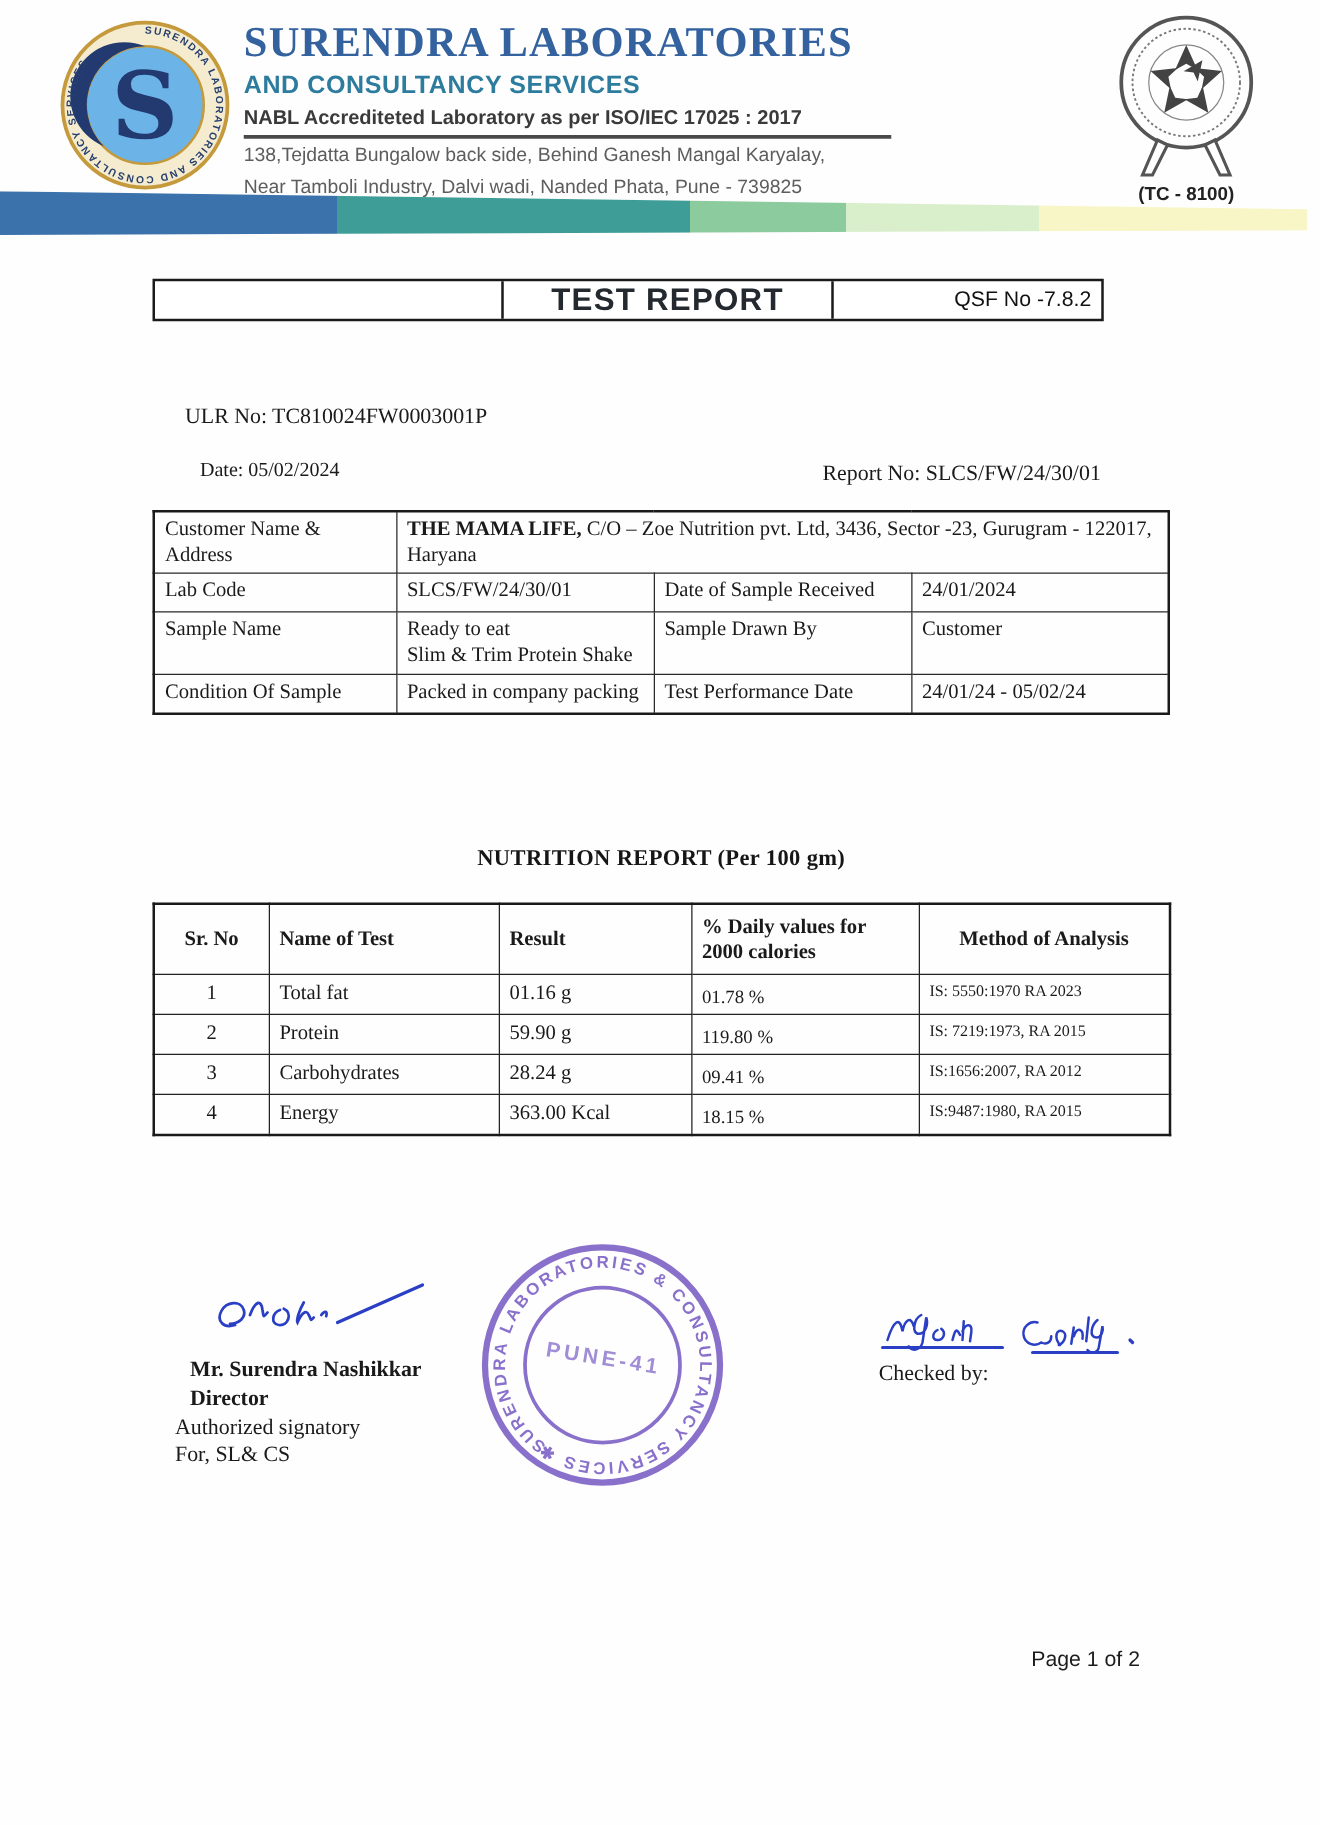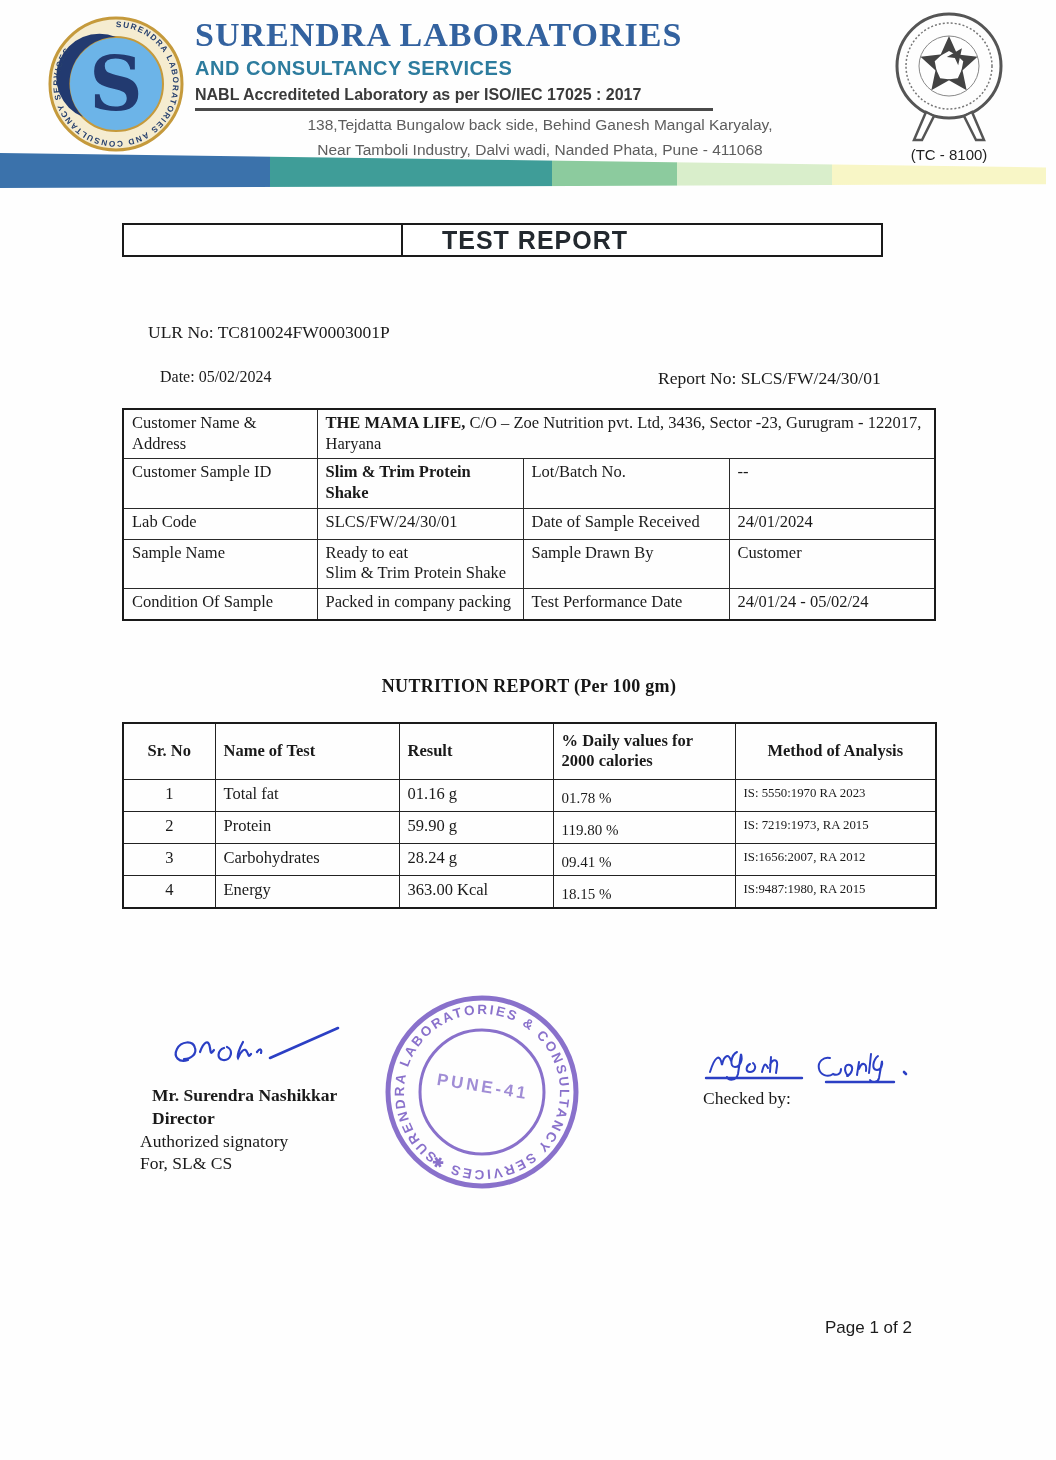--- a/index.html
+++ b/index.html
@@ -13,23 +13,23 @@
   .logo-wrap { position:absolute; left:46px; top:14px; width:140px; height:140px; }
   .head-text { position:absolute; left:195px; top:16px; width:690px; }
   .company-name { font-family:"Liberation Serif", serif; font-weight:bold;
     font-size:34px; letter-spacing:1px; color:#33629f; line-height:1.1; }
   .company-sub { font-family:"Liberation Sans", sans-serif; font-weight:bold;
     font-size:20px; letter-spacing:0.5px; color:#2d7c9e; margin-top:4px; }
   .accred { font-family:"Liberation Sans", sans-serif; font-weight:bold;
     font-size:16px; color:#3a3a3a; margin-top:6px; }
   .head-rule { width:518px; height:3px; background:#4a4a4a; margin-top:4px; }
   .addr { font-family:"Liberation Sans", sans-serif; font-size:15.5px;
-    color:#5d5d5d; margin-top:4px; line-height:1.3;text-align:center; }
+    color:#5d5d5d; margin-top:4px; line-height:1.3; }
   .nabl-wrap { position:absolute; left:874px; top:10px; width:150px; text-align:center; }
-  .nabl-caption { font-family:"Liberation Sans", sans-serif; font-weight:normal;
+  .nabl-caption { font-family:"Liberation Sans", sans-serif; font-weight:bold;
     font-size:15px; color:#222; margin-top:0px; }
   .grad-bar { position:absolute; left:0; top:150px; width:1046px; height:38px;
     clip-path:polygon(0 8%, 100% 46%, 100% 90%, 0 100%);
     background:linear-gradient(90deg,
       #3b72ab 0%, #3b72ab 25.8%,
       #3f9d98 25.8%, #3f9d98 52.8%,
       #8ccb9e 52.8%, #8ccb9e 64.7%,
       #d9eecb 64.7%, #d9eecb 79.5%,
       #f8f6c6 79.5%, #f8f6c6 100%); }
   
@@ -99,21 +99,21 @@
       <text x="70" y="96" text-anchor="middle" font-family="DejaVu Serif, serif" font-weight="bold" font-size="74" fill="#223a70">S</text>
     </svg>
   </div>
 
   <div class="head-text">
     <div class="company-name">SURENDRA LABORATORIES</div>
     <div class="company-sub">AND CONSULTANCY SERVICES</div>
     <div class="accred">NABL Accrediteted Laboratory as per ISO/IEC 17025 : 2017</div>
     <div class="head-rule"></div>
     <div class="addr">138,Tejdatta Bungalow back side, Behind Ganesh Mangal Karyalay,</div>
-    <div class="addr">Near Tamboli Industry, Dalvi wadi, Nanded Phata, Pune - 411068</div>
+    <div class="addr">Near Tamboli Industry, Dalvi wadi, Nanded Phata, Pune - 739825</div>
   </div>
 
   <div class="nabl-wrap">
     <svg width="150" height="132" viewBox="0 0 150 132">
       <circle cx="75" cy="56" r="52" fill="none" stroke="#555" stroke-width="3"></circle>
       <circle cx="75" cy="56" r="43" fill="none" stroke="#777" stroke-width="1.5" stroke-dasharray="2 2"></circle>
       <circle cx="75" cy="56" r="30" fill="none" stroke="#888" stroke-width="1"></circle>
       <g fill="#434343">
         <path d="M75 26 L84 46 L75 41 L66 46 Z"></path>
         <g transform="rotate(72 75 56)">
@@ -134,37 +134,32 @@
       <path d="M98 102 L110 130 L102 130 L90 106 Z" fill="#fff" stroke="#555" stroke-width="2.5"></path>
     </svg>
     <div class="nabl-caption">(TC - 8100)</div>
   </div>
 
   <div class="grad-bar"></div>
 
   <div class="report-bar">
     <div class="cell rb-left"></div>
     <div class="cell rb-mid">TEST REPORT</div>
+    <div class="cell rb-right">QSF No -7.8.2</div>
   </div>
 
   <div class="ulr">ULR No: TC810024FW0003001P</div>
   <div class="date">Date: 05/02/2024</div>
   <div class="repno">Report No: SLCS/FW/24/30/01</div>
 
   <table class="info-table">
     <tbody>
         <tr>
       <td class="c1" style="height:46px">Customer Name &amp; Address</td>
       <td colspan="3"><span class="bold">THE MAMA LIFE,</span><span> C/O – Zoe Nutrition pvt. Ltd, 3436, Sector -23, Gurugram - 122017, Haryana</span></td>
-    </tr>
-    <tr>
-      <td class="c1" style="height:42px">Customer Sample ID</td>
-      <td class="c2 bold">Slim &amp; Trim Protein Shake</td>
-      <td class="c3">Lot/Batch  No.</td>
-      <td class="c4">--</td>
     </tr>
     <tr>
       <td class="c1" style="height:31px">Lab Code</td>
       <td class="c2">SLCS/FW/24/30/01</td>
       <td class="c3">Date of Sample Received</td>
       <td class="c4">24/01/2024</td>
     </tr>
     <tr>
       <td class="c1" style="height:42px">Sample Name</td>
       <td class="c2">

